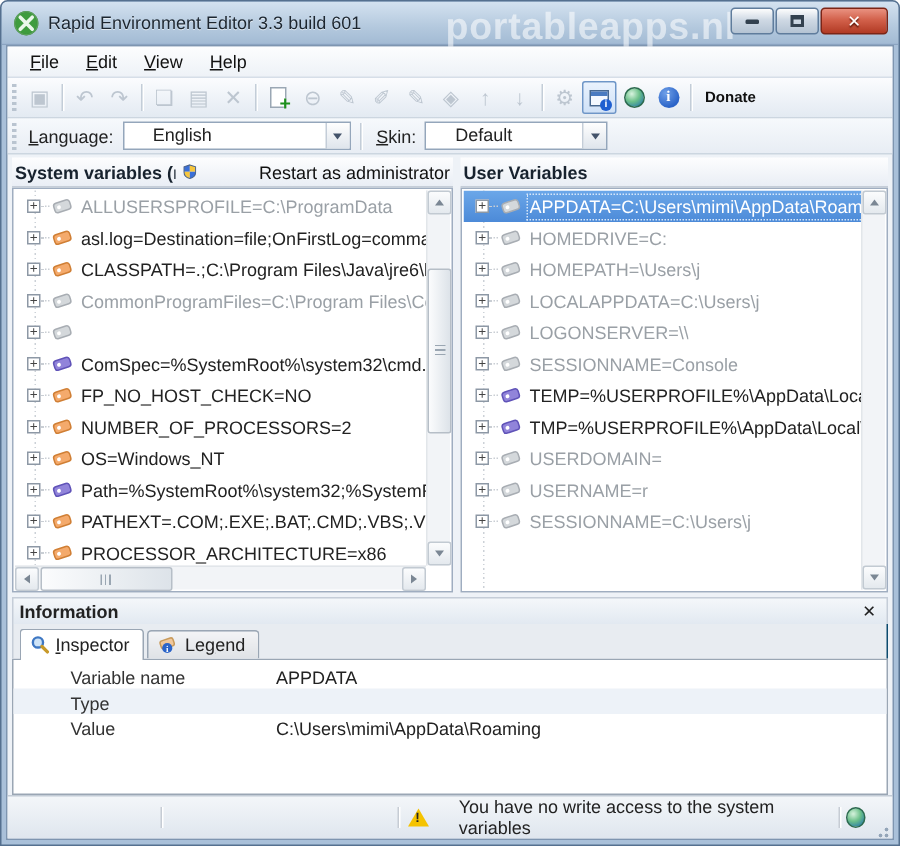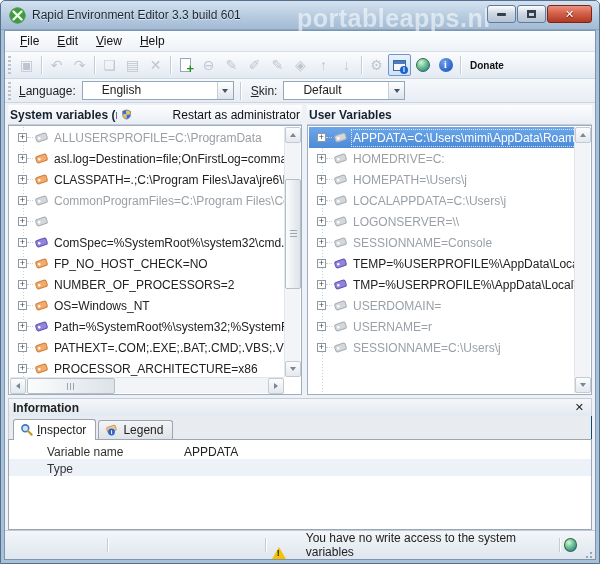--- a/index.html
+++ b/index.html
@@ -135,21 +135,21 @@
   .irow { height:17px; display:flex; align-items:flex-end; }
   .irow.shaded { background:#edf2f8; }
   .ilabel { flex:0 0 175px; padding-left:38px; color:#333; }
   .ival { display:flex; align-items:center; gap:4px; color:#222; }
 
   
   .statusbar { flex:0 0 20px; display:flex; align-items:center;
     background:linear-gradient(#f3f6f9,#dfe6ee); border-top:1px solid #c3ccd6; padding:0 2px; }
   .ssep { width:1px; height:14px; background:#c6ccd4; box-shadow:1px 0 0 #fff; }
   .ssec1 { width:105px; } .ssec2 { width:165px; } .sflex { flex:1; }
-  .warnwrap { display:flex; align-items:flex-end; gap:20px; padding:0 6px; }
+  .warnwrap { display:flex; align-items:center; gap:20px; padding:0 6px; }
   .warn-tri { position:relative; width:0; height:0; border-left:7px solid transparent;
     border-right:7px solid transparent; border-bottom:12px solid #f5c300; }
   .warn-tri::after { content:"!"; position:absolute; left:-2px; top:1px; font-size:9px;
     font-weight:bold; color:#222; }
   .statusglobe { margin:0 4px; }
   .sizegrip { width:10px; height:10px; margin-left:2px; align-self:flex-end;
     background:
       radial-gradient(circle at 8px 8px,#93a5b8 1.2px,transparent 1.4px),
       radial-gradient(circle at 8px 4px,#93a5b8 1.2px,transparent 1.4px),
       radial-gradient(circle at 4px 8px,#93a5b8 1.2px,transparent 1.4px); }
@@ -594,20 +594,26 @@
       <div class="icontent" id="inspector">
           <div class="irow">
             <span class="ilabel">Variable name</span>
             <span class="ival">
               <span class="ivtext">APPDATA</span>
             </span>
           </div>
           <div class="irow shaded">
             <span class="ilabel">Type</span>
           </div>
+          <div class="irow">
+            <span class="ilabel">Value</span>
+            <span class="ival">
+              <span class="ivtext">C:\Users\mimi\AppData\Roaming</span>
+            </span>
+          </div>
         </div>
     </div>
 
     <div class="statusbar">
       <span class="ssec1"></span>
       <span class="ssep"></span>
       <span class="ssec2"></span>
       <span class="ssep"></span>
       <span class="sflex"></span>
       <span class="warnwrap">

